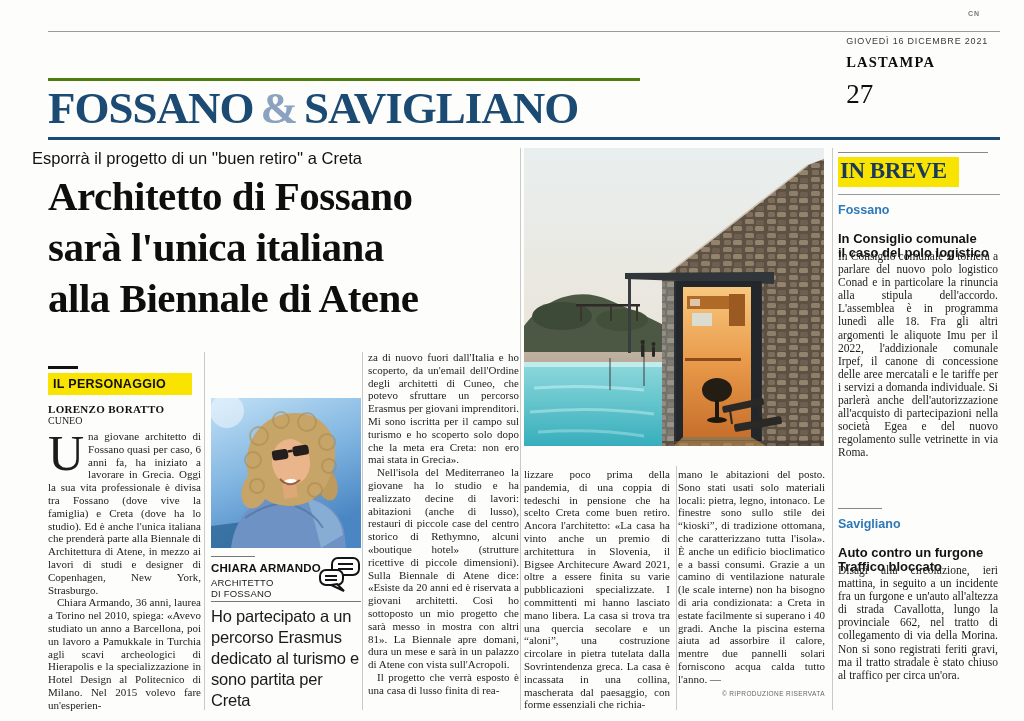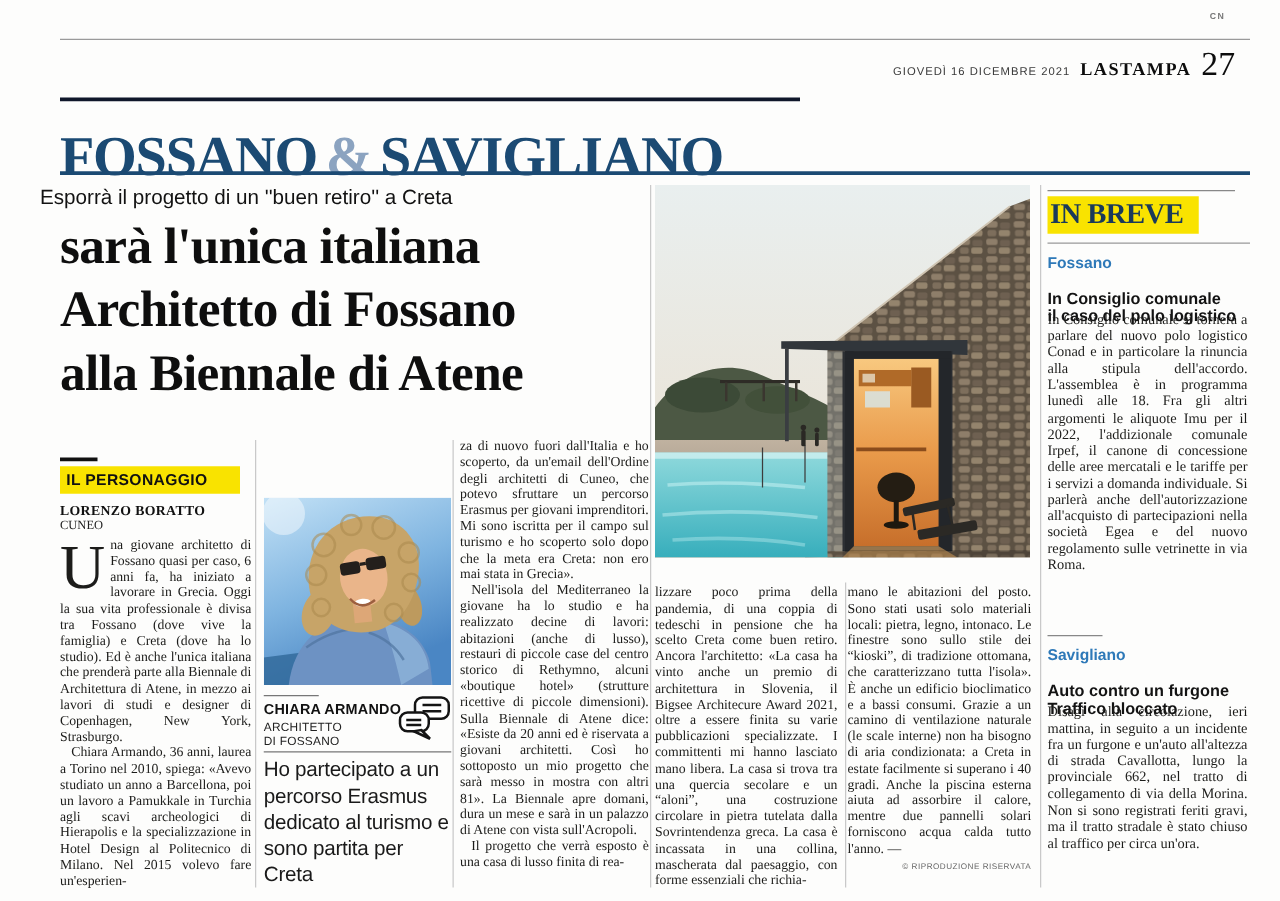--- a/index.html
+++ b/index.html
@@ -1,25 +1,25 @@
 <!DOCTYPE html>
 <html><head>
 <meta charset="utf-8">
 <style>
   html,body{margin:0;padding:0;background:#e9e9e9;}
   .page{position:relative;width:1024px;height:721px;background:#fdfdfc;font-family:"Liberation Serif",serif;color:#1c1c1a;overflow:hidden;margin:0 auto;}
   
   .cn{position:absolute;top:10px;right:44px;font:700 7px "Liberation Sans",sans-serif;color:#777;letter-spacing:1px;}
   .top-rule{position:absolute;top:31px;left:48px;width:952px;height:1px;background:#9a9a9a;}
-  .dateline{position:absolute;top:36px;right:36px;display:flex;align-items:baseline;gap:8px;}
+  .dateline{position:absolute;top:36px;right:36px;display:flex;align-items:baseline;gap:8px;flex-direction:column;}
   .dateline .date{font:400 9px "Liberation Sans",sans-serif;letter-spacing:.8px;color:#3a3a3a;}
   .dateline .brand{font:700 14.5px "Liberation Serif",serif;letter-spacing:1.2px;color:#0d0d0d;}
   .dateline .pageno{font:400 27px "Liberation Serif",serif;color:#0d0d0d;}
   
-  .section-head{position:absolute;top:78px;left:48px;width:592px;border-top:3px solid #0f172a;padding-top:18px;}
+  .section-head{position:absolute;top:78px;left:48px;width:592px;border-top:3px solid #4d7c0f;padding-top:1px;}
   .section-title{font:700 45px "Liberation Serif",serif;color:#1b4a73;letter-spacing:-1px;line-height:53px;white-space:nowrap;}
   .section-title .amp{color:#8ba3c0;padding:0 7px;}
   .head-rule{position:absolute;top:137px;left:48px;width:952px;height:3px;background:#1b4a73;}
   
   .kicker{position:absolute;top:149px;left:32px;font:400 16.5px "Liberation Sans",sans-serif;color:#121212;}
   .headline{position:absolute;top:171px;left:48px;width:480px;font:700 41px "Liberation Serif",serif;line-height:51px;letter-spacing:-.5px;color:#0e0e0e;}
   
   .vd{position:absolute;width:1px;background:#c9c9c9;}
   #vd1{left:204px;top:352px;height:358px;}
   #vd2{left:362px;top:352px;height:358px;}
@@ -77,22 +77,22 @@
     <span class="pageno">27</span>
   </div>
 
   <div class="section-head">
     <div class="section-title"><span>FOSSANO</span><span class="amp">&amp;</span><span>SAVIGLIANO</span></div>
   </div>
   <div class="head-rule"></div>
 
   <div class="kicker">Esporrà il progetto di un ''buen retiro'' a Creta</div>
   <div class="headline">
+    <div>Architetto di Fossano</div>
     <div>sarà l'unica italiana</div>
-    <div>Architetto di Fossano</div>
     <div>alla Biennale di Atene</div>
   </div>
 
   <div class="vd" id="vd1"></div>
   <div class="vd" id="vd2"></div>
   <div class="vd" id="vd3"></div>
   <div class="vd" id="vd4"></div>
   <div class="vd" id="vd5"></div>
 
   <div class="tag-bar"></div>

